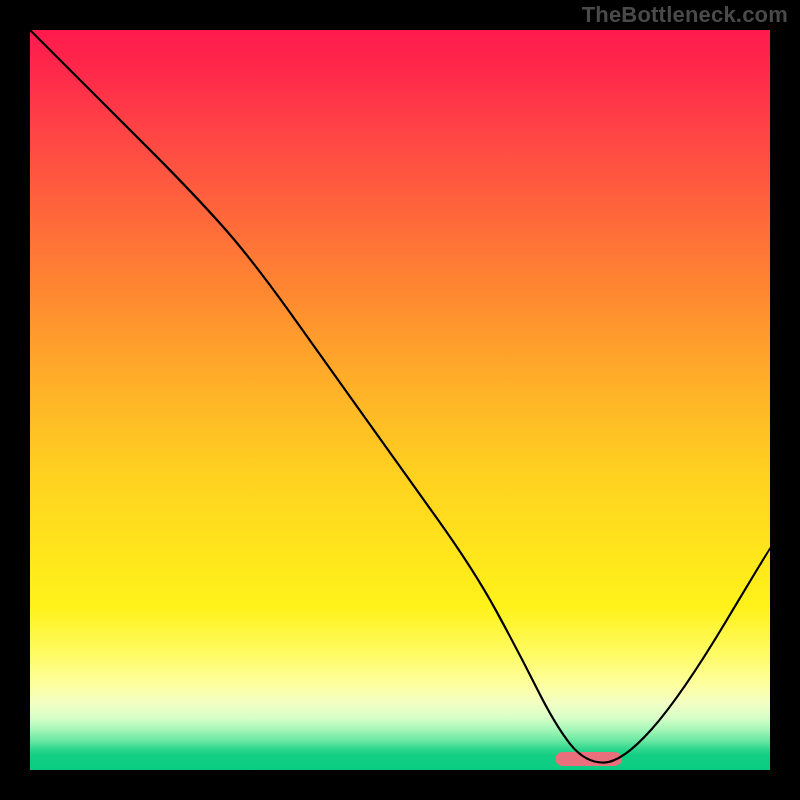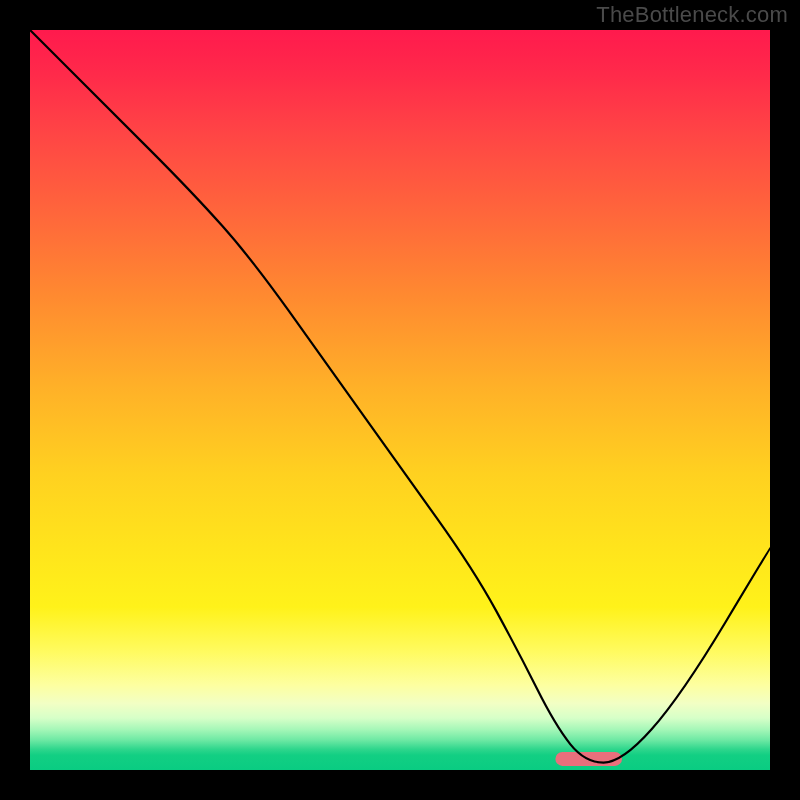--- a/index.html
+++ b/index.html
@@ -9,21 +9,21 @@
     background: #000;
     position: relative;
     font-family: Arial, Helvetica, sans-serif;
   }
   .watermark {
     position: absolute;
     top: 2px;
     right: 12px;
     color: #4a4a4a;
     font-size: 22px;
-    font-weight: normal;
+    font-weight: bold;
     letter-spacing: 0.2px;
     z-index: 10;
   }
   .plot-area {
     position: absolute;
     left: 30px;
     top: 30px;
     width: 740px;
     height: 740px;
     overflow: hidden;

